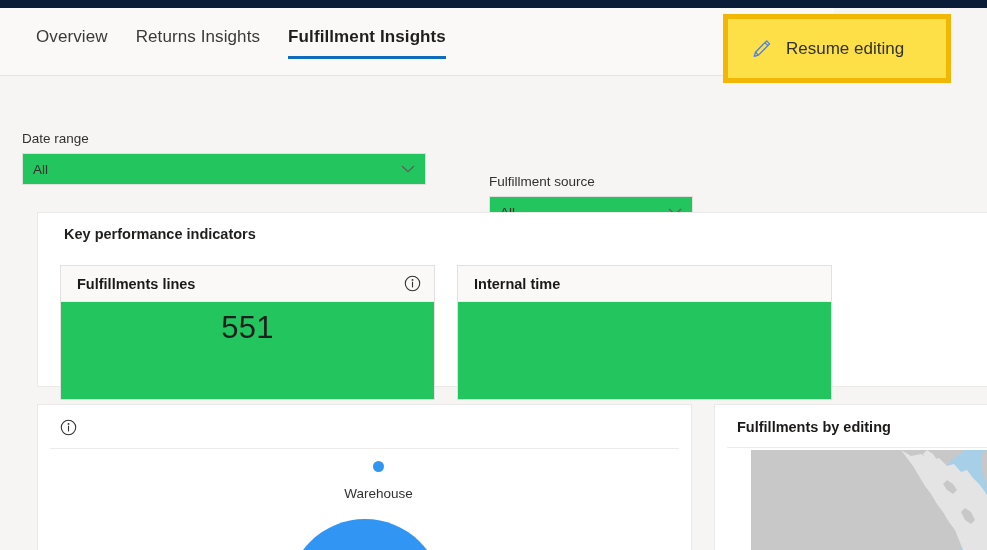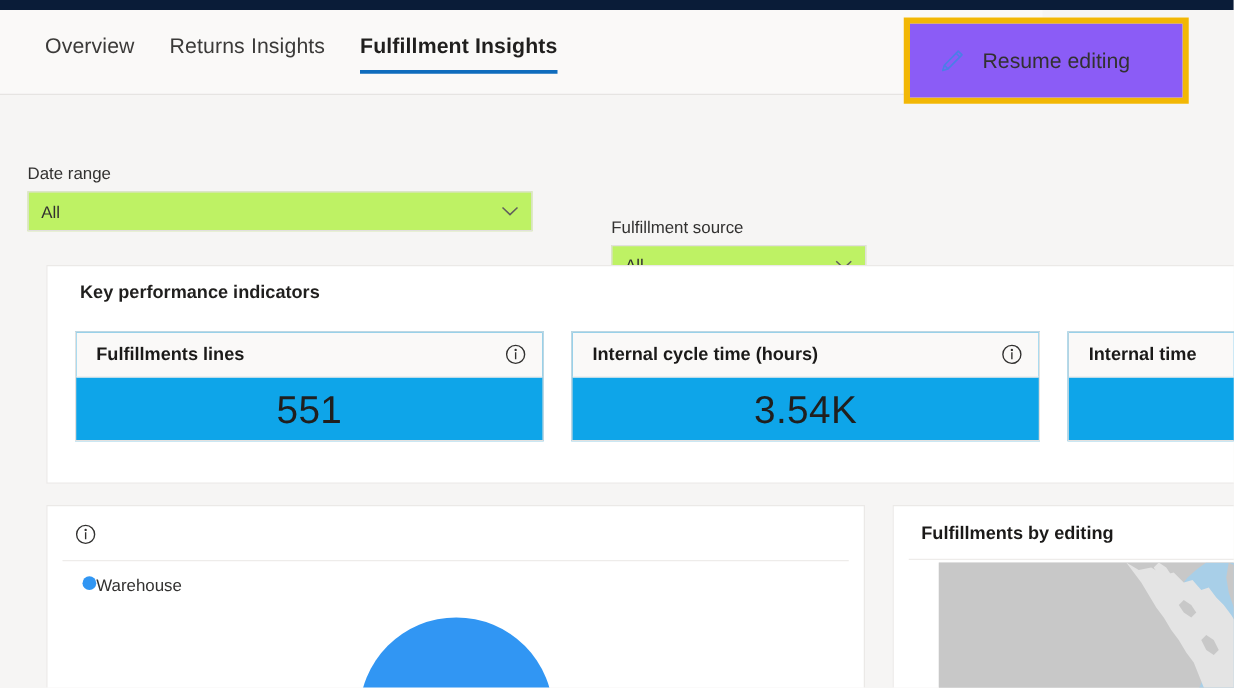--- a/index.html
+++ b/index.html
@@ -78,21 +78,21 @@
     background: #ffffff;
   }
   .resume-btn {
     position: absolute;
     inset: 0;
     display: flex;
     align-items: center;
     padding-left: 24px;
     gap: 14px;
     cursor: pointer;
-    background: #8b5cf6;
+    background: #fde047;
   }
   .pencil-icon {
     width: 20px; height: 20px;
     flex: 0 0 auto;
     display: block;
   }
   .resume-label {
     font-size: 17px;
     color: #323130;
     white-space: nowrap;
@@ -103,21 +103,21 @@
     position: absolute;
   }
   .filter-label {
     font-size: 13.5px;
     color: #323130;
     margin-bottom: 7px;
     display: block;
   }
   .combo {
     position: relative;
-    background: #bef264;
+    background: #22c55e;
     border: 1px solid #e1dfdd;
     box-sizing: border-box;
     height: 32px;
     display: flex;
     align-items: center;
     padding: 0 10px;
     cursor: pointer;
   }
   .combo-value {
     font-size: 13.5px;
@@ -155,24 +155,24 @@
   }
   .kpi-row {
     position: absolute;
     top: 52px;
     left: 22px;
     display: flex;
     gap: 22px;
   }
   .kpi-card {
     width: 375px;
-    height: 88px;
+    height: 135px;
     border: 1px solid #e3e1df;
     box-sizing: border-box;
-    background: #0ea5e9;
+    background: #22c55e;
     flex: 0 0 auto;
     overflow: hidden;
   }
   .kpi-head {
     height: 36px;
     background: #faf9f8;
     border-bottom: 1px solid #ececea;
     display: flex;
     align-items: center;
     justify-content: space-between;
@@ -224,22 +224,24 @@
     color: #1b1a19;
     white-space: nowrap;
   }
   .chart-divider {
     height: 1px;
     background: #eeecea;
     margin: 12px 12px 0 12px;
   }
   .legend {
     display: flex;
-    gap: 0;
+    align-items: center;
+    gap: 14px;
     padding: 12px 0 0 28px;
+    flex-direction: column;
   }
   .legend-dot {
     width: 11px; height: 11px;
     border-radius: 50%;
     flex: 0 0 auto;
   }
   .legend-label {
     font-size: 13.5px;
     color: #323130;
   }
@@ -329,31 +331,20 @@
         <span class="kpi-title">Fulfillments lines</span>
         <svg class="info-icon" viewBox="0 0 17 17">
           <circle cx="8.5" cy="8.5" r="7.2" fill="none" stroke="#323130" stroke-width="1.1"></circle>
           <circle cx="8.5" cy="4.9" r="0.95" fill="#323130"></circle>
           <rect x="7.95" y="6.8" width="1.1" height="5.6" fill="#323130"></rect>
         </svg>
       </div>
       <div class="kpi-value">551</div>
     </div>
 
-    <div class="kpi-card">
-      <div class="kpi-head">
-        <span class="kpi-title">Internal cycle time (hours)</span>
-        <svg class="info-icon" viewBox="0 0 17 17">
-          <circle cx="8.5" cy="8.5" r="7.2" fill="none" stroke="#323130" stroke-width="1.1"></circle>
-          <circle cx="8.5" cy="4.9" r="0.95" fill="#323130"></circle>
-          <rect x="7.95" y="6.8" width="1.1" height="5.6" fill="#323130"></rect>
-        </svg>
-      </div>
-      <div class="kpi-value">3.54K</div>
-    </div>
 
     <div class="kpi-card">
       <div class="kpi-head">
         <span class="kpi-title">Internal time</span>
 
       </div>
       <div class="kpi-value"></div>
     </div>
 
   </div>

